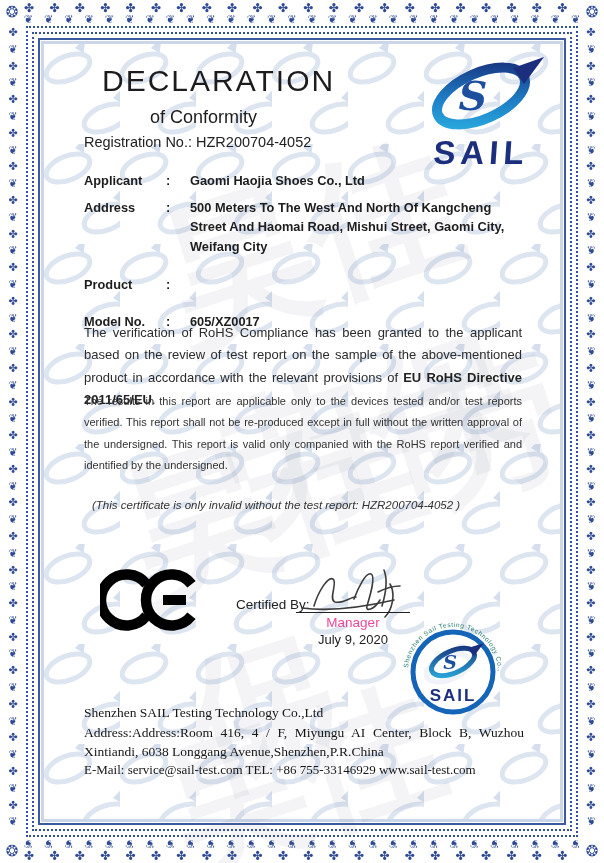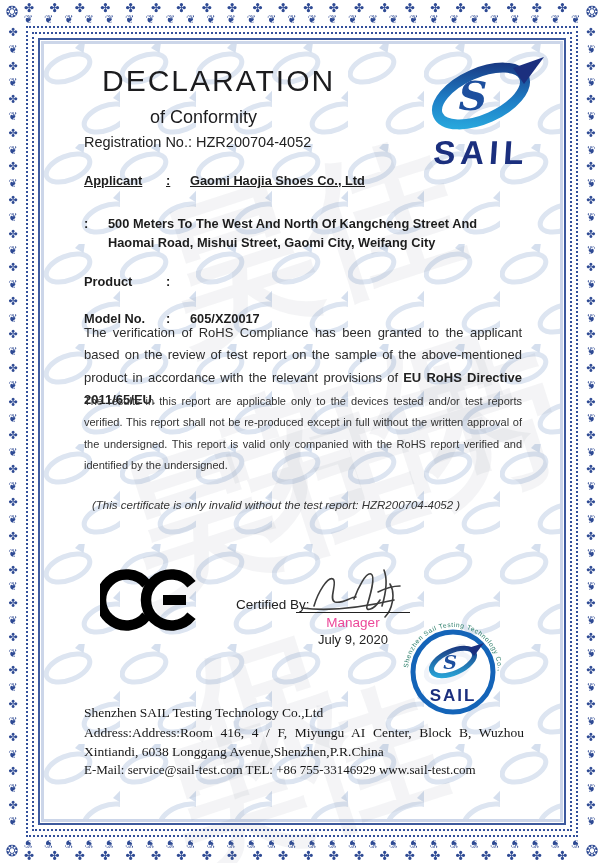--- a/index.html
+++ b/index.html
@@ -44,21 +44,21 @@
   .logo-wrap{position:absolute;left:410px;top:54px;width:142px;text-align:center;}
   .logo-brand{font-size:33px;font-weight:700;color:#1b2f7e;letter-spacing:5px;
               transform:skewX(-4deg);margin-top:-6px;}
 
   
   .fields{position:absolute;left:84px;top:171px;width:438px;}
   .frow{display:flex;font-size:12.8px;font-weight:700;color:#1d1d1d;line-height:1.5;}
   .frow .lbl{width:82px;flex:none;}
   .frow .sep{width:24px;flex:none;}
   .frow .val{flex:1;}
-  .frow1{margin-bottom:24px;text-decoration:underline;}.frow2{margin-bottom:19px;}.frow3{margin-bottom:18px;}
+  .frow1{margin-bottom:8px;}.frow2{margin-bottom:19px;}.frow3{margin-bottom:18px;}
 
   
   .para{position:absolute;left:84px;width:438px;text-align:justify;color:#2c2c2c;}
   .p1{top:322px;font-size:13px;line-height:1.72;}
   .p1 b{color:#222;}
   .p2{top:391px;font-size:11px;line-height:1.95;color:#333;}
   .p3{top:451px;font-size:11px;line-height:1.95;color:#333;}
   .pnote{top:499px;left:92px;font-size:11.5px;font-style:italic;color:#333;}
 
   
@@ -234,20 +234,21 @@
       <div class="logo-brand">SAIL</div>
     </div>
 
     <div class="fields">
       <div class="frow frow1">
         <span class="lbl">Applicant</span>
         <span class="sep">:</span>
         <span class="val">Gaomi Haojia Shoes Co., Ltd</span>
       </div>
       <div class="frow frow2">
+        <span class="lbl">Address</span>
         <span class="sep">:</span>
         <span class="val">500 Meters To The West And North Of Kangcheng Street And Haomai Road, Mishui Street, Gaomi City, Weifang City</span>
       </div>
       <div class="frow frow3">
         <span class="lbl">Product</span>
         <span class="sep">:</span>
       </div>
       <div class="frow">
         <span class="lbl">Model No.</span>
         <span class="sep">:</span>

